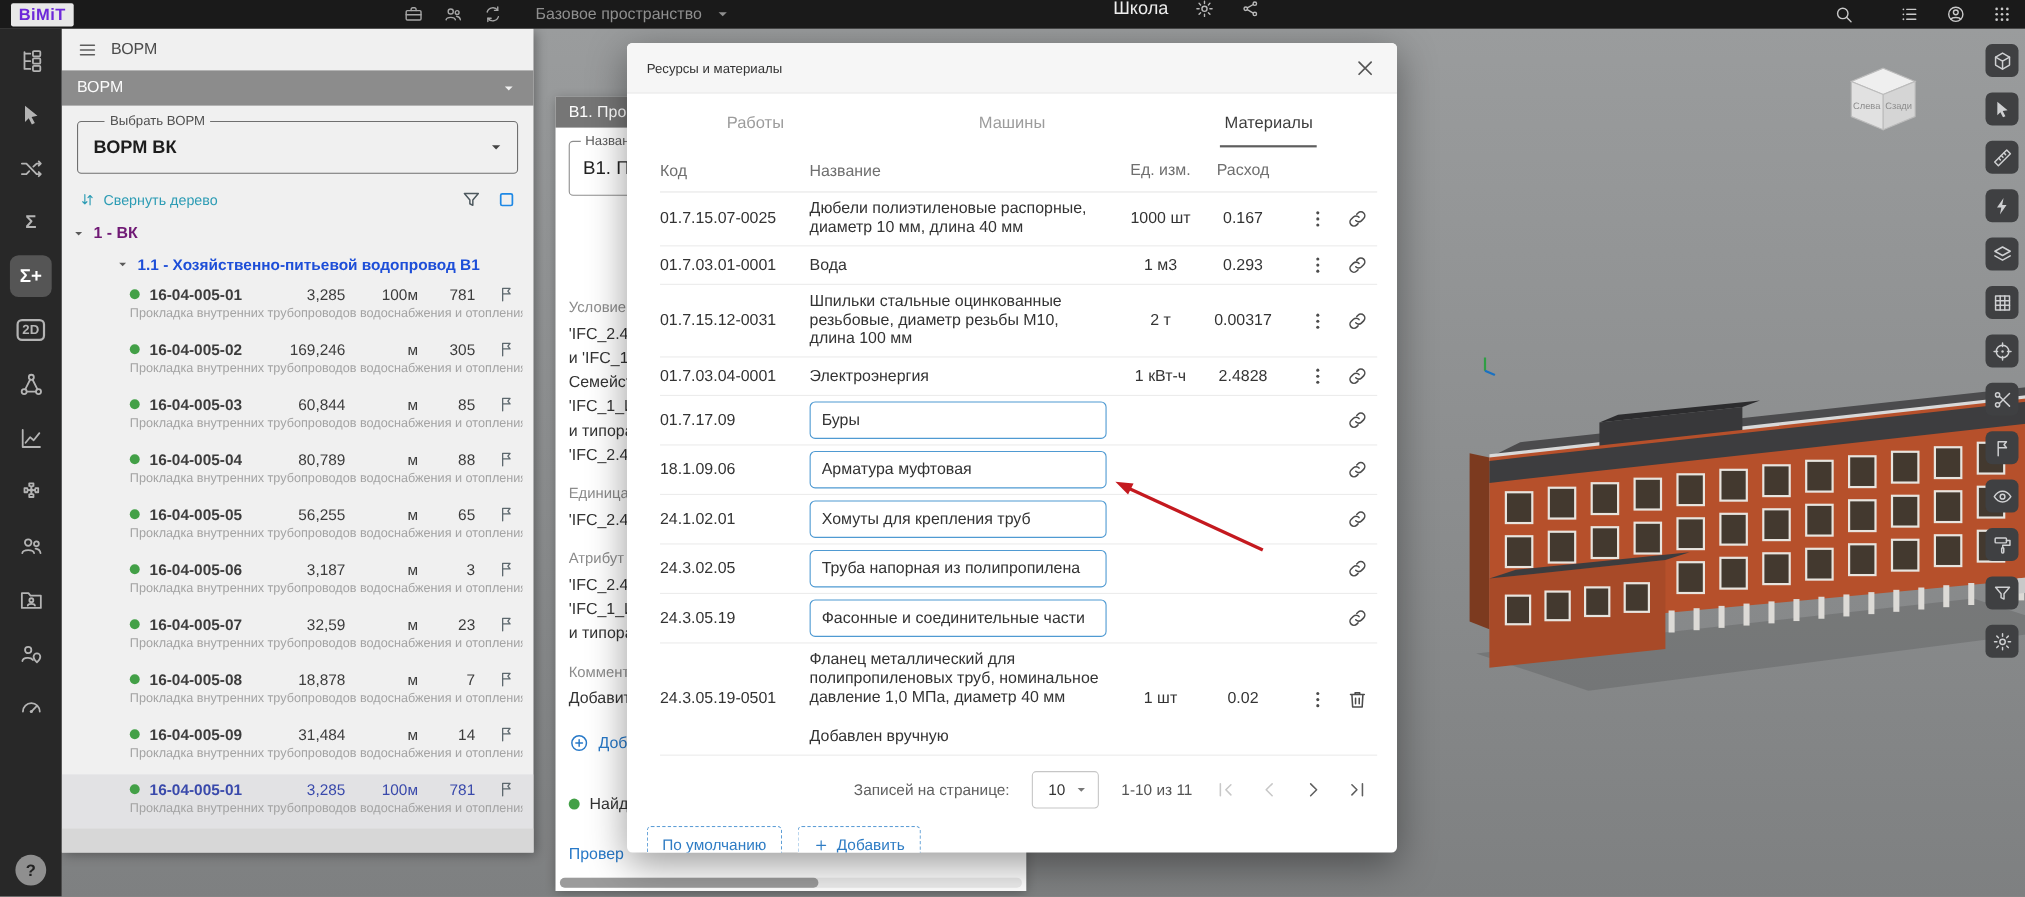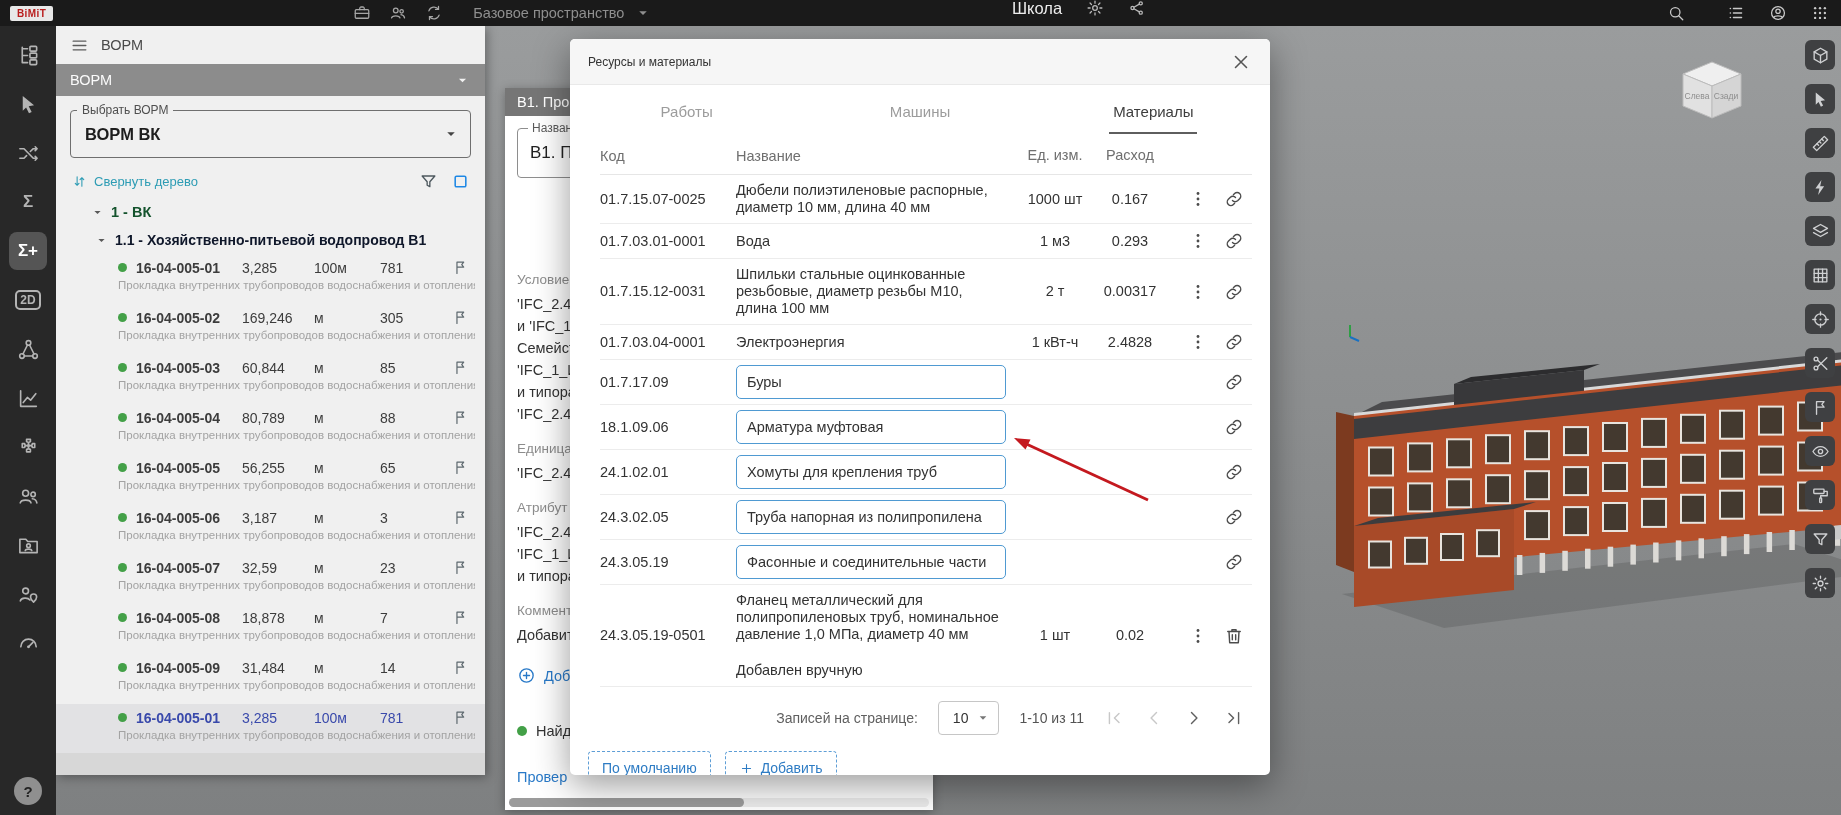--- a/index.html
+++ b/index.html
@@ -9,21 +9,21 @@
   
   .icn { display:inline-flex; width:20px; height:20px; flex:none; }
   .icn svg, .side-tool svg, .rt-icon svg { width:100%; height:100%; stroke:currentColor; fill:none;
     stroke-width:1.7; stroke-linecap:round; stroke-linejoin:round; }
   .side-tool svg { width:23px; height:23px; }
   .rt-icon svg { width:19px; height:19px; }
 
   
   .topbar { position:absolute; left:0; top:0; width:1841px; height:26px; background:#1a1a1a;
     display:flex; align-items:center; z-index:20; }
-  .logo { margin-left:10px; background:#e8e8e8; color:#b91c1c; font-weight:bold; font-size:10px;
+  .logo { margin-left:10px; background:#e8e8e8; color:#6d28d9; font-weight:bold; font-size:15px;
     padding:2px 7px; border-radius:2px; letter-spacing:.4px; }
   .tb-icons { display:flex; gap:18px; margin-left:300px; color:#a6a6a6; align-items:center; }
   .tb-i { width:18px; height:18px; }
   .tb-workspace { margin-left:30px; color:#8f8f8f; font-size:14.5px; display:flex; align-items:center; gap:10px; }
   .tb-title { position:absolute; left:1012px; top:0; height:16px; display:flex; align-items:center; gap:24px; color:#b9b9b9; }
   .project-title { color:#ededed; font-size:16.5px; }
   .tb-right { position:absolute; right:12px; top:0; height:26px; display:flex; align-items:center; gap:24px; color:#c9c9c9; }
 
   
   .sidebar { position:absolute; left:0; top:26px; width:56px; bottom:0; background:#282828; z-index:15; }
@@ -49,41 +49,41 @@
   
   .vorm-panel { position:absolute; left:56px; top:26px; width:429px; height:749px; background:#f0f0f0;
     z-index:3; box-shadow:2px 2px 10px rgba(0,0,0,.35); display:flex; flex-direction:column; }
   .vp-top { height:38px; flex:none; display:flex; align-items:center; gap:12px; padding:0 14px; color:#4a4a4a; font-size:14.5px; }
   .vp-menu { color:#5c5c5c; width:19px; height:19px; }
   .vp-gray { height:32px; flex:none; background:#8c8c8c; color:#fbfbfb; display:flex; align-items:center;
     justify-content:space-between; padding:0 14px; font-size:14.5px; cursor:pointer; }
   .caret-w { color:#f2f2f2; width:17px; height:17px; }
   .vp-select { flex:none; margin:14px 14px 6px; border:1px solid #6f6f6f; border-radius:4px; height:48px;
     position:relative; display:flex; align-items:center; padding:0 36px 0 14px; cursor:pointer; }
-  .vp-select-label { position:absolute; top:-8px; left:6px; background:#f0f0f0; padding:0 5px; font-size:12px; color:#4f4f4f; }
+  .vp-select-label { position:absolute; top:-8px; left:24px; background:#f0f0f0; padding:0 5px; font-size:12px; color:#4f4f4f; }
   .vp-select-value { font-size:16.5px; font-weight:bold; color:#1d1d1d; }
   .caret-d { position:absolute; right:10px; color:#444; width:18px; height:18px; }
   .vp-toolbar { flex:none; height:34px; display:flex; align-items:center; justify-content:space-between; padding:0 16px; }
   .vp-collapse { display:flex; align-items:center; gap:7px; color:#2d9cb4; font-size:13px; cursor:pointer; }
   .ct-i { width:15px; height:15px; }
   .vp-tools { display:flex; gap:14px; align-items:center; }
   .vp-filter { color:#4d585e; width:19px; height:19px; cursor:pointer; }
   .vp-square { color:#1e88e5; width:17px; height:17px; cursor:pointer; }
-  .vp-root { flex:none; height:28px; display:flex; align-items:center; gap:6px; padding-left:34px;
-    font-weight:bold; font-size:14.5px; color:#14532d; }
-  .vp-group { flex:none; height:28px; display:flex; align-items:center; gap:6px; padding-left:38px;
-    font-weight:bold; font-size:14px; color:#0f172a; }
+  .vp-root { flex:none; height:28px; display:flex; align-items:center; gap:6px; padding-left:8px;
+    font-weight:bold; font-size:14.5px; color:#701a75; }
+  .vp-group { flex:none; height:28px; display:flex; align-items:center; gap:6px; padding-left:48px;
+    font-weight:bold; font-size:14px; color:#1d4ed8; }
   .caret-s { width:15px; height:15px; color:#5a5a5a; }
   .tree { flex:1 1 auto; overflow:hidden; }
   .tree-item { height:50px; padding:5px 10px 0 62px; cursor:pointer; }
   .tree-item.selected { background:#e2e2e4; }
   .ti-main { display:grid; grid-template-columns:18px 106px 72px 66px 52px 1fr 26px; align-items:center; }
   .ti-dot { width:9px; height:9px; border-radius:50%; background:#43a047; }
   .ti-code { font-weight:bold; font-size:14px; color:#3c3c3c; }
-  .ti-num { font-size:14px; color:#3c3c3c; text-align:left; }
+  .ti-num { font-size:14px; color:#3c3c3c; text-align:right; }
   .tree-item.selected .ti-code, .tree-item.selected .ti-num { color:#3949ab; }
   .ti-flag { color:#5d686e; width:17px; height:17px; justify-self:end; margin-right:6px; }
   .ti-desc { margin-top:3px; font-size:11.5px; color:#a3a3a3; white-space:nowrap; overflow:hidden; padding-right:20px; }
   .vp-footer { flex:none; height:22px; background:#d7d7d7; margin-top:auto; }
 
   
   .work-panel { position:absolute; left:505px; top:88px; width:428px; height:722px; background:#fff;
     z-index:2; box-shadow:0 2px 10px rgba(0,0,0,.3); }
   .wp-header { height:28px; background:#767676; color:#fff; display:flex; align-items:center; padding:0 12px; font-size:14.5px; }
   .wp-body { padding:12px 12px 0; }

